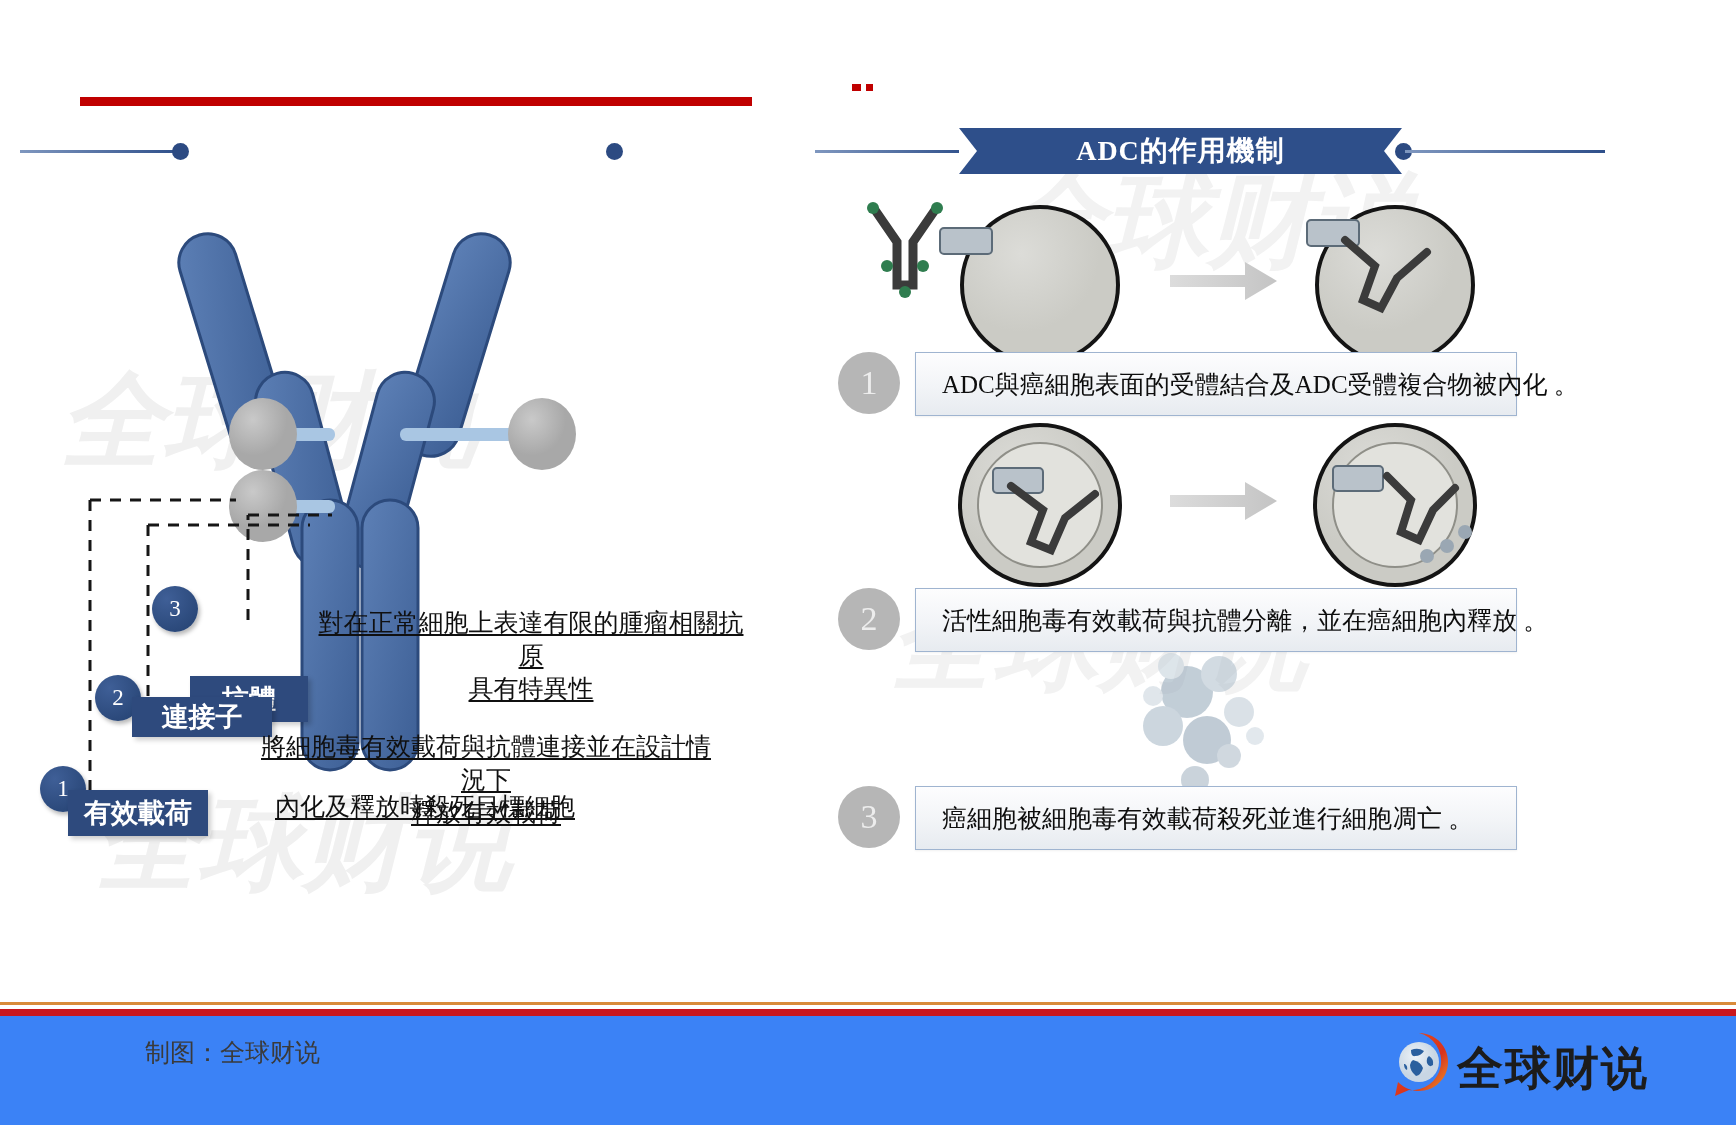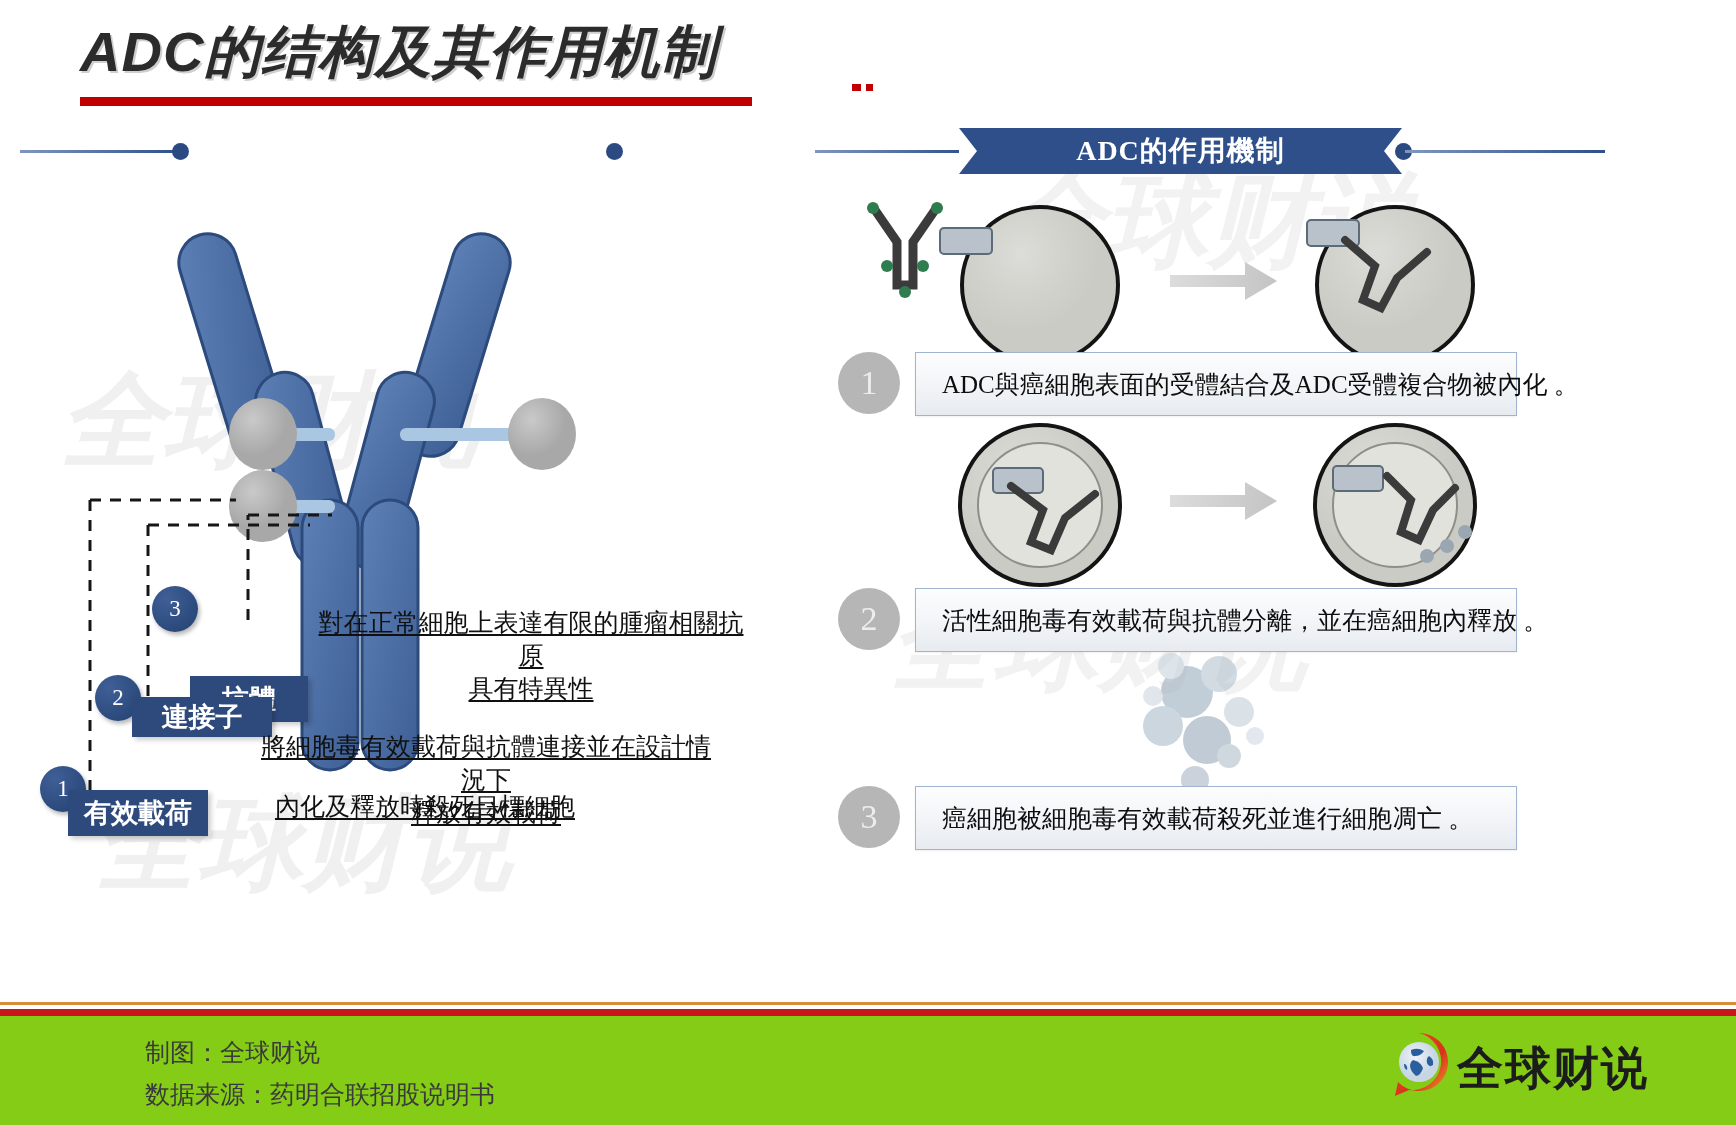--- a/index.html
+++ b/index.html
@@ -88,37 +88,36 @@
     box-shadow:0 1px 2px rgba(0,0,0,.06);
   }
   .stepbox span{
     font-family:"Liberation Serif", serif;font-size:25px;color:#0d0d0d;
     padding-left:26px;white-space:nowrap;
   }
 
   
   #footer-rule-orange{position:absolute;left:0;top:1002px;width:1736px;height:3px;background:#d98b3a;}
   #footer-rule-red{position:absolute;left:0;top:1009px;width:1736px;height:7px;background:#c9161d;}
-  #footer{position:absolute;left:0;top:1016px;width:1736px;height:109px;background:#84cc16;}
+  #footer{position:absolute;left:0;top:1016px;width:1736px;height:109px;background:#3b82f6;}
   .footline{
     position:absolute;font-family:"Liberation Sans", sans-serif;
     font-size:25px;color:#3a3a3a;white-space:nowrap;
   }
   #logo-wrap{position:absolute;left:1385px;top:1030px;width:300px;height:72px;}
   #logo-text{
     position:absolute;left:72px;top:8px;
     font-family:"Liberation Sans", sans-serif;font-size:46px;font-weight:bold;
     color:#1c1c1c;letter-spacing:2px;white-space:nowrap;
   }
 </style>
 </head>
 <body>
 
 <div id="title-block">
-  <div id="page-title">ADC的结构及其作用机制</div>
   <div id="title-rule"></div>
 </div>
 <div id="title-dash1"></div>
 <div id="title-dash2"></div>
 
 <div class="watermark" style="left:60px;top:352px;font-size:104px;">全球财说</div>
 <div class="watermark" style="left:95px;top:775px;font-size:104px;">全球财说</div>
 <div class="watermark" style="left:1000px;top:152px;font-size:104px;color:#f2f2f2;">全球财说</div>
 <div class="watermark" style="left:890px;top:575px;font-size:104px;color:#f2f2f2;">全球财说</div>
 
@@ -319,21 +318,20 @@
 
 <div class="stepnum" style="left:838px;top:786px;">3</div>
 <div class="stepbox" style="left:915px;top:786px;width:600px;">
   <span>癌細胞被細胞毒有效載荷殺死並進行細胞凋亡 。</span>
 </div>
 
 <div id="footer-rule-orange"></div>
 <div id="footer-rule-red"></div>
 <div id="footer">
   <div class="footline" style="left:145px;top:20px;">制图：全球财说</div>
-  <div class="footline" style="left:145px;top:62px;">数据来源：药明合联招股说明书</div>
 
   <div id="logo-wrap" style="top:14px;">
     <svg width="68" height="68" viewBox="0 0 68 68">
       <defs>
         <linearGradient id="pinGrad" x1="0" y1="0" x2="1" y2="1">
           <stop offset="0%" stop-color="#e8551f"></stop>
           <stop offset="60%" stop-color="#d8321c"></stop>
           <stop offset="100%" stop-color="#f0a22a"></stop>
         </linearGradient>
         <radialGradient id="globeGrad" cx="40%" cy="35%">

